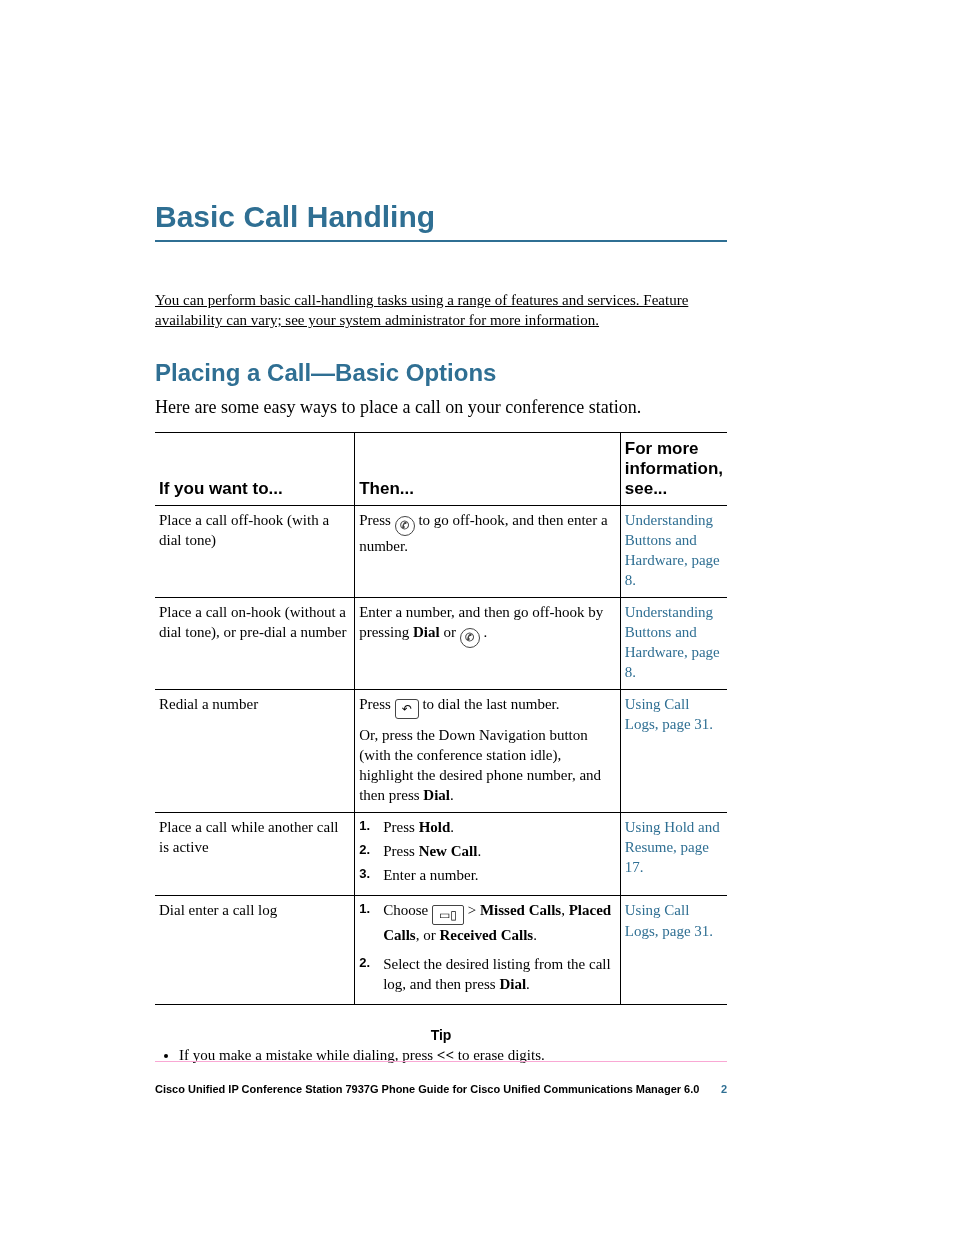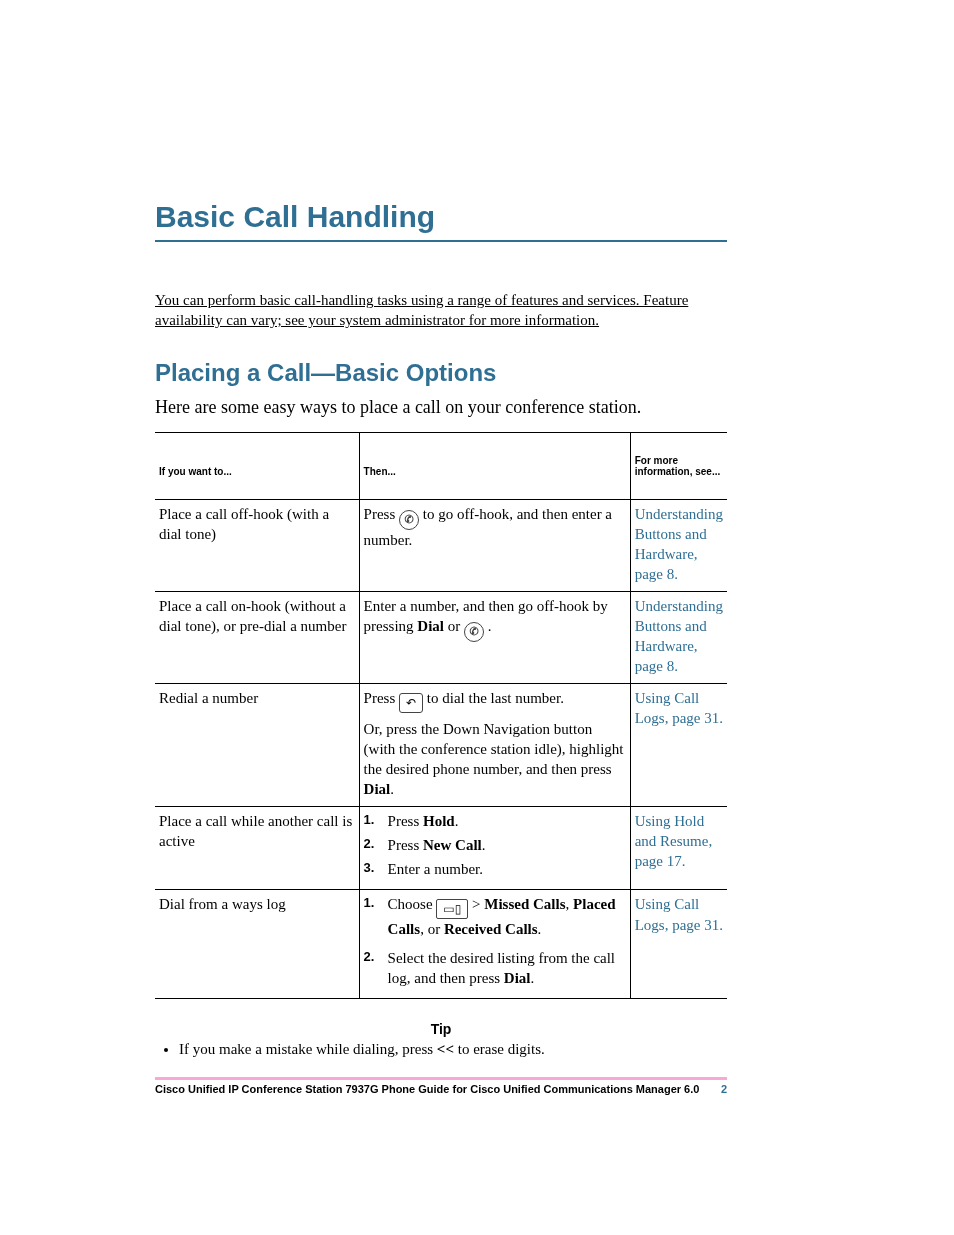--- a/index.html
+++ b/index.html
@@ -46,23 +46,23 @@
     margin: 0 0 14px 0;
   }
   table.tbl {
     border-collapse: collapse;
     width: 100%;
     font-size: 15px;
   }
   table.tbl th {
     font-family: Arial, sans-serif;
     font-weight: bold;
-    font-size: 10px;
+    font-size: 17px;
     text-align: left;
-    padding: 22px 4px;
+    padding: 6px 4px;
     border-top: 1.5px solid #000;
     border-bottom: 1.5px solid #000;
     vertical-align: bottom;
   }
   table.tbl td {
     padding: 4px 4px 6px 4px;
     border-bottom: 1px solid #000;
     vertical-align: top;
     line-height: 1.35;
   }
@@ -136,22 +136,22 @@
     margin: 0 0 0 24px;
     padding: 0;
     font-size: 15px;
   }
   ul.tip li { margin-bottom: 4px; }
   .footer {
     position: absolute;
     bottom: 140px;
     left: 155px;
     right: 125px;
-    border-top: 3px solid #f9a8d4;
-    padding-top: 3px;
+    border-top: 1px solid #f9a8d4;
+    padding-top: 21px;
     display: flex;
     justify-content: space-between;
     font-family: Arial, sans-serif;
     font-size: 11px;
     font-weight: bold;
   }
   .footer .pg { color: #2f6f93; }
   .sub-para { margin-top: 6px; }
 </style>
 </head>
@@ -219,21 +219,21 @@
             <li>
                 <span class="num">3.</span>
                 <span class="ol-content"><span>Enter a number.</span></span>
               </li>
           </ol>
         </td>
         <td><span class="link">Using Hold and Resume, page 17.</span></td>
       </tr>
 
       <tr>
-        <td>Dial from a ways log</td>
+        <td>Dial enter a call log</td>
         <td class="col-then">
           <ol class="steps">
             <li>
                 <span class="num">1.</span>
                 <span class="ol-content"><span>Choose </span><span class="dir-btn">▭▯</span><span> &gt; </span><span class="bold">Missed Calls</span><span>, </span><span class="bold">Placed Calls</span><span>, or </span><span class="bold">Received Calls</span><span>.</span></span>
               </li>
             <li style="margin-top:8px">
                 <span class="num">2.</span>
                 <span class="ol-content"><span>Select the desired listing from the call log, and then press </span><span class="bold">Dial</span><span>.</span></span>
               </li>

